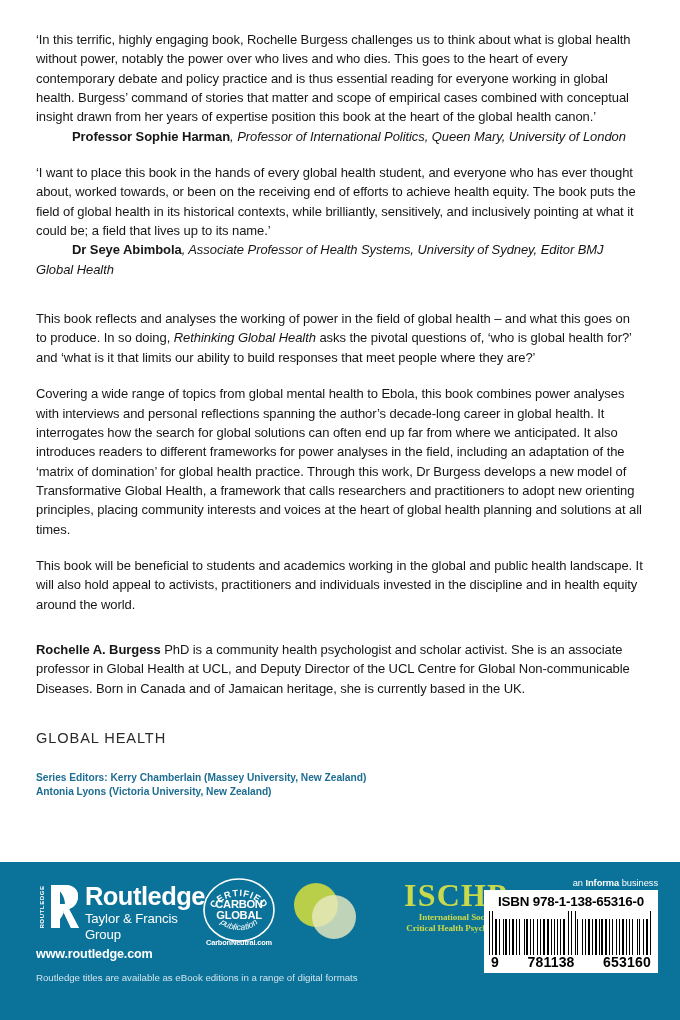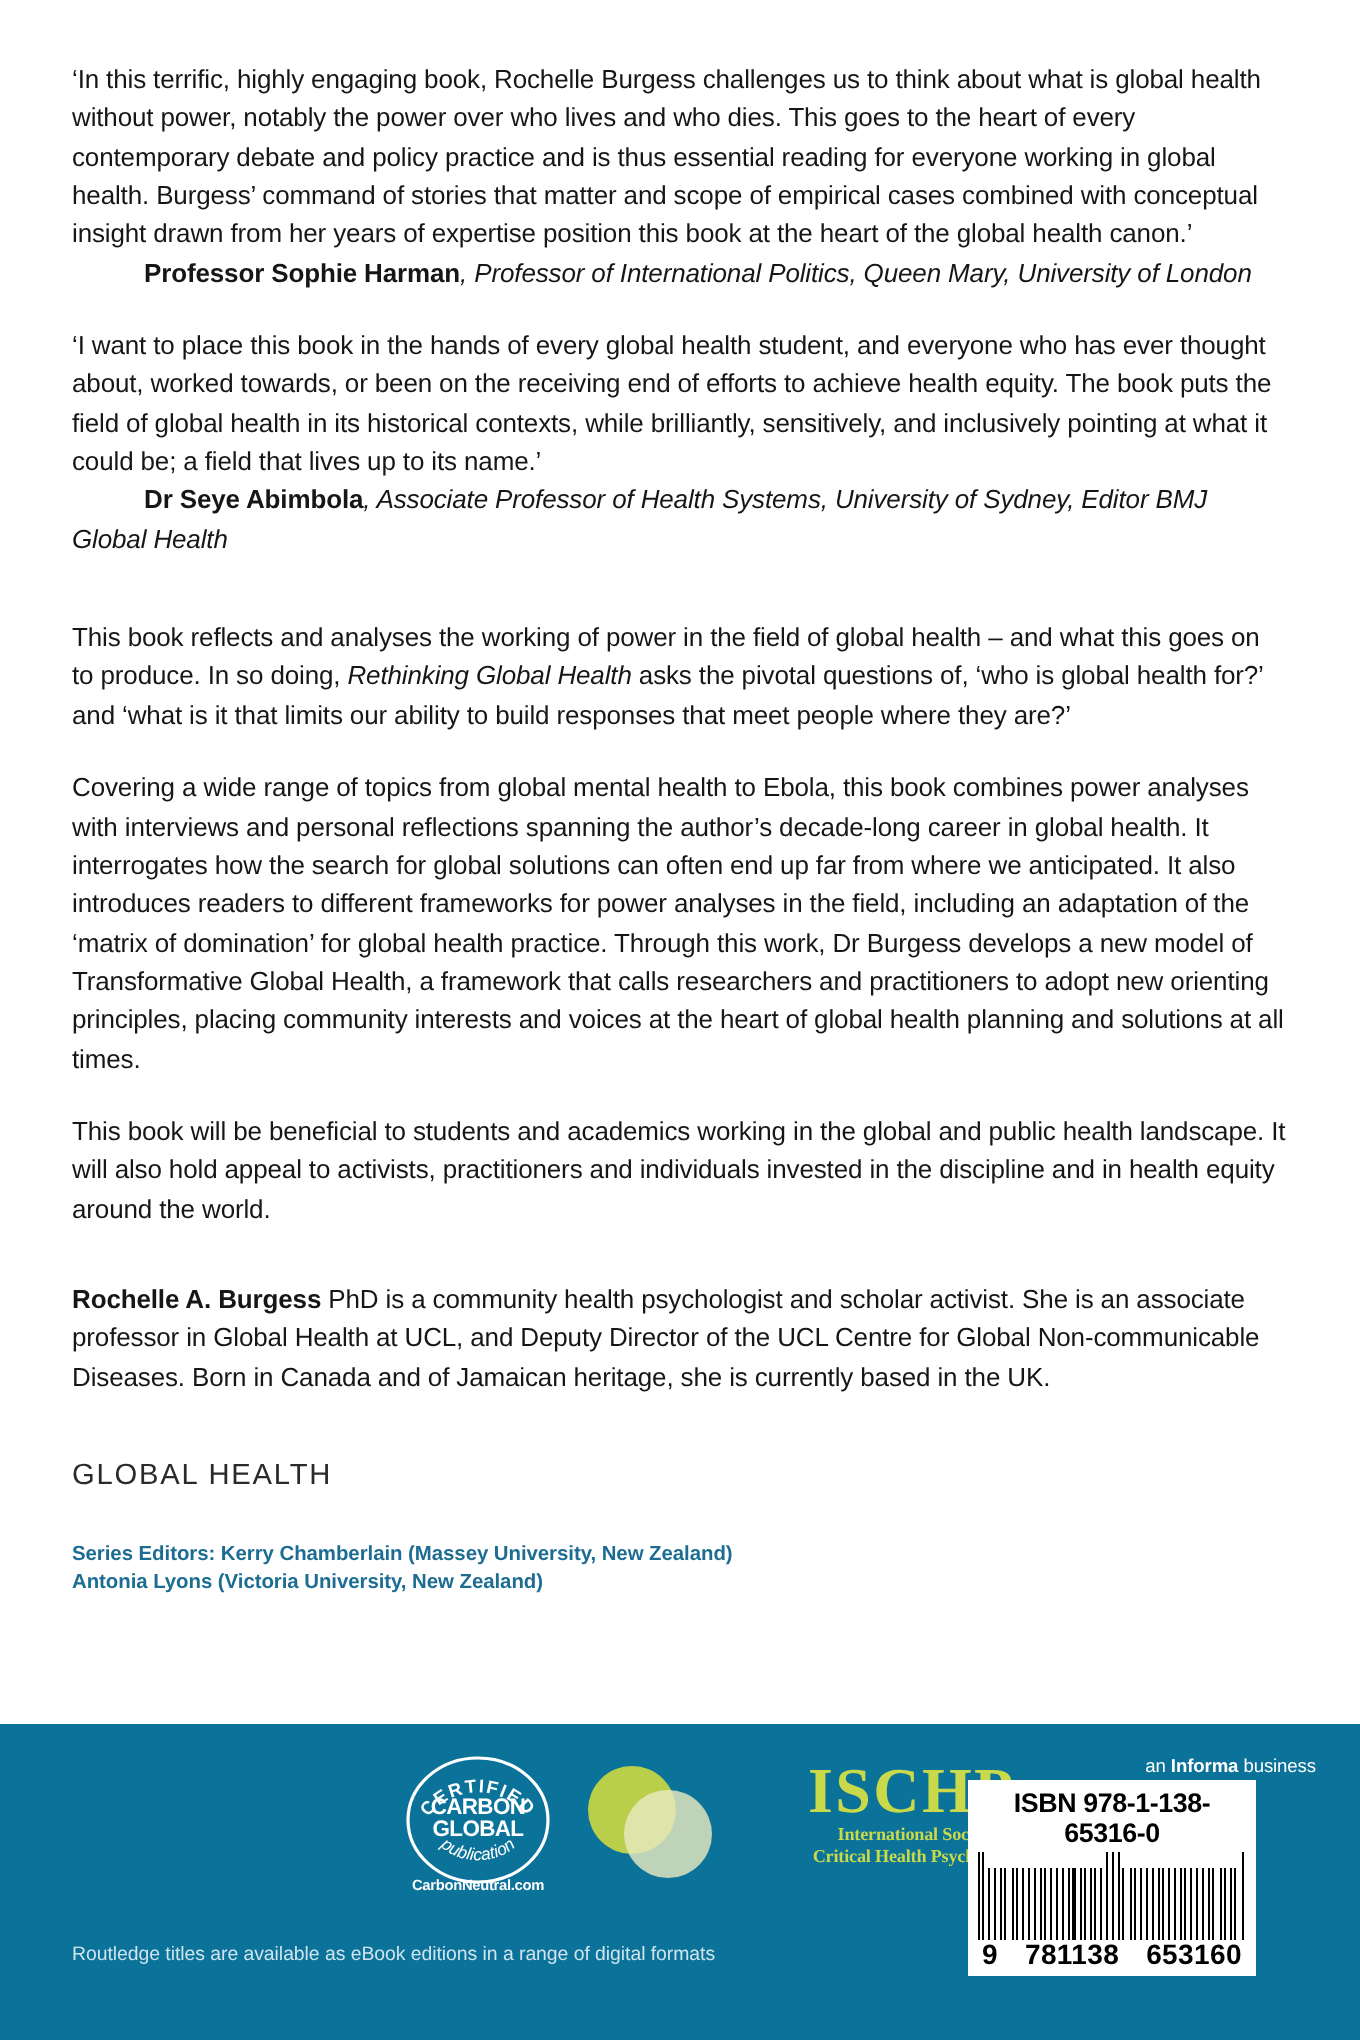--- a/index.html
+++ b/index.html
@@ -205,21 +205,21 @@
     color: #ffffff;
     font-size: 9.3px;
     letter-spacing: -0.05px;
   }
   .informa b { font-weight: bold; }
 
   .isbn-box {
     position: absolute;
     left: 484px;
     top: 28px;
-    width: 144px;
+    width: 174px;
     background: #ffffff;
     padding: 4px 5px 3px 5px;
     box-sizing: border-box;
   }
   .isbn-text {
     text-align: center;
     color: #000000;
     font-size: 13.4px;
     font-weight: bold;
     letter-spacing: -0.2px;
@@ -283,20 +283,38 @@
 
     <p class="series-editors" style="margin-top:25px;">
       <span>Series Editors: Kerry Chamberlain (Massey University, New Zealand)</span><br>
       <span>Antonia Lyons (Victoria University, New Zealand)</span>
     </p>
 
   </div>
 
   <div class="footer">
 
+    <div class="routledge">
+      <div class="rt-row">
+        <div class="rt-vert">
+          <span>ROUTLEDGE</span>
+        </div>
+        <div class="rt-mark">
+          <svg width="30" height="45" viewBox="0 0 30 45" xmlns="http://www.w3.org/2000/svg">
+            <path d="M2 1 L2 44 L11 44 L11 27 L14 27 L22 44 L30 44 L20 25 C26 23 29 18 29 12 C29 5 24 1 16 1 Z M11 8 L15 8 C19 8 20.5 10 20.5 13.5 C20.5 17.5 18.5 20 14.5 20 L11 20 Z" fill="#ffffff"></path>
+            <path d="M6 3 C12 7 16 13 16 21 C16 30 11 37 4 41 L4 44 L11 44 L11 27 L14 27 L22 44 L30 44 L20 25 C26 23 29 18 29 12 C29 5 24 1 16 1 L6 1 Z" fill="#ffffff"></path>
+          </svg>
+        </div>
+        <div class="rt-words">
+          <div class="rt-name">Routledge</div>
+          <div class="rt-sub">Taylor &amp; Francis Group</div>
+        </div>
+      </div>
+      <div class="rt-url">www.routledge.com</div>
+    </div>
 
     <div class="carbon">
       <svg class="cn-ring" viewBox="0 0 78 66" xmlns="http://www.w3.org/2000/svg">
         <defs>
           <path id="arcTop" d="M 10,40 A 30,28 0 0 1 68,40" fill="none"></path>
           <path id="arcBot" d="M 12,34 A 28,26 0 0 0 66,34" fill="none"></path>
         </defs>
         <ellipse cx="39" cy="33" rx="35" ry="31" fill="none" stroke="#ffffff" stroke-width="1.6"></ellipse>
         <text font-family="Liberation Sans, sans-serif" font-size="9.2" font-weight="bold" fill="#ffffff" letter-spacing="1">
           <textPath href="#arcTop" startOffset="50%" text-anchor="middle">CERTIFIED</textPath>

